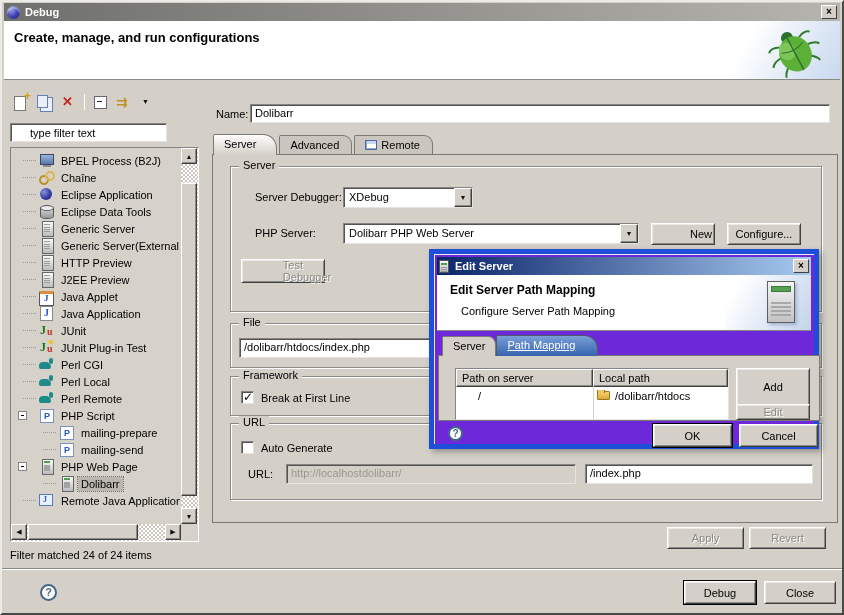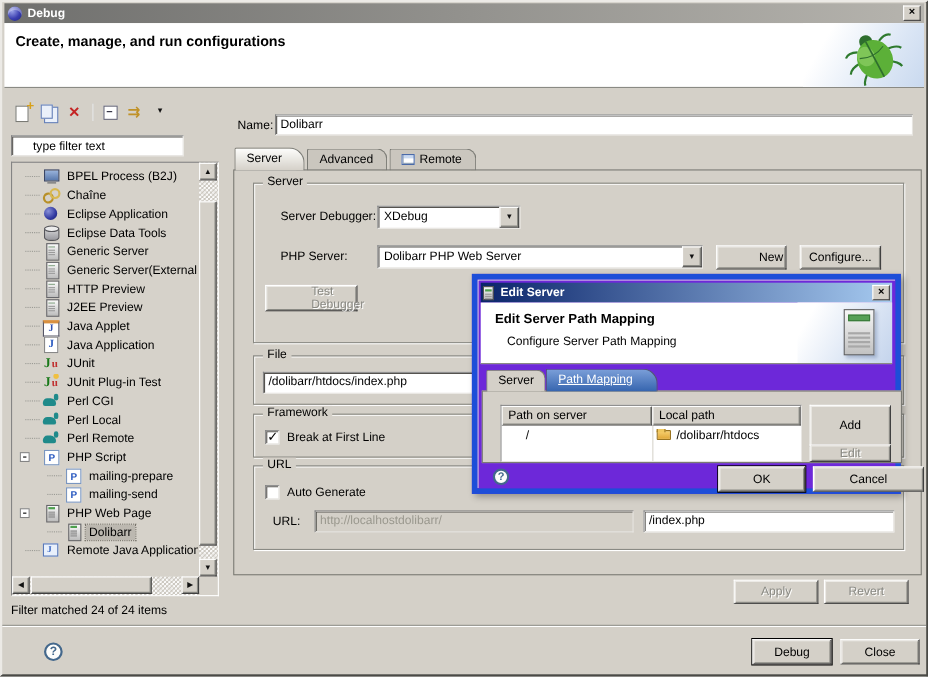--- a/index.html
+++ b/index.html
@@ -503,18 +503,18 @@
         <span>Add</span>
       </div>
       <div class="btn disabled" style="left:297px;top:48px;width:74px;height:16px;">
         <span>Edit</span>
       </div>
     </div>
     <span class="helpbtn dlg-help" style="position:absolute;"></span>
     <div class="btn focusring" style="left:219px;top:170px;width:79px;height:23px;">
       <span>OK</span>
     </div>
-    <div class="btn" style="left:305px;top:170px;width:101px;height:23px;">
+    <div class="btn" style="left:305px;top:170px;width:79px;height:23px;">
       <span>Cancel</span>
     </div>
   </div>
 
 </div>
 
 </body></html>

